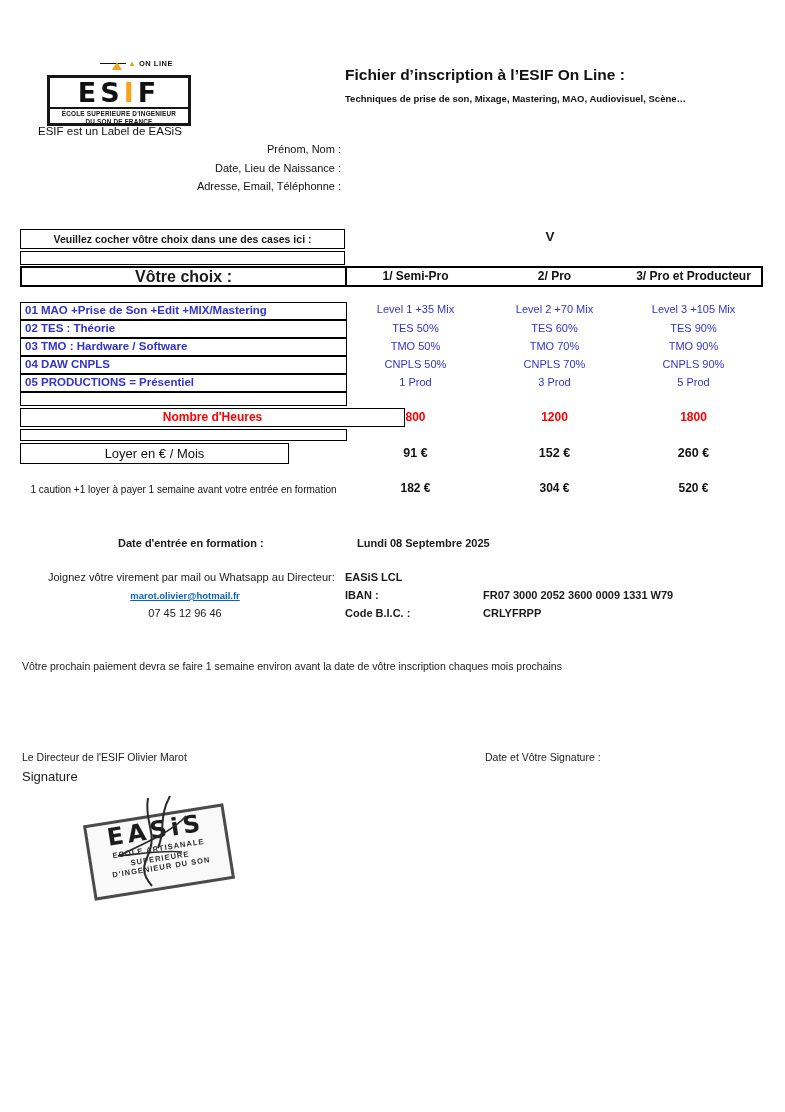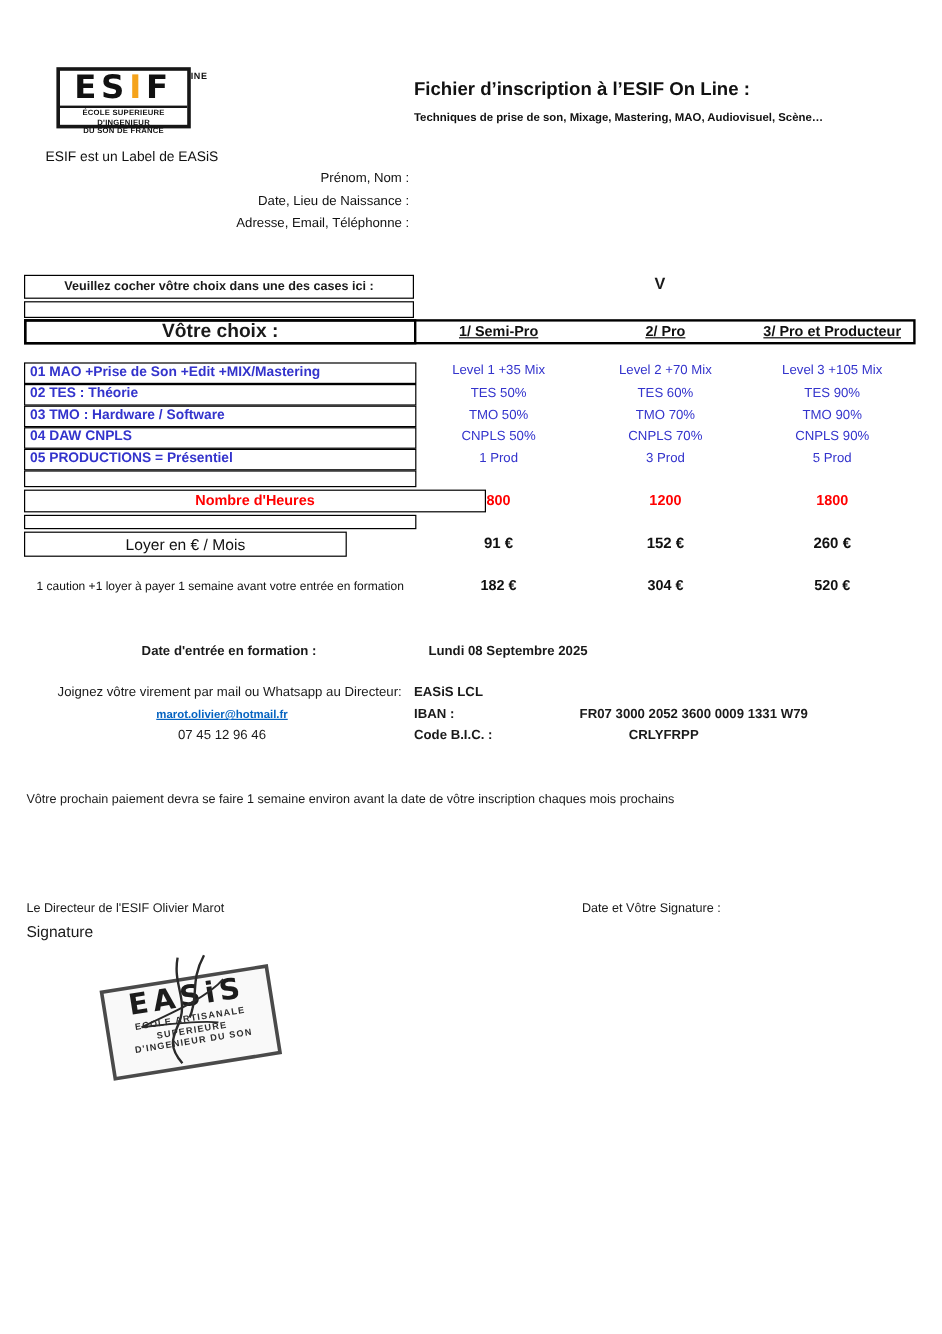--- a/index.html
+++ b/index.html
@@ -1,21 +1,21 @@
 <!DOCTYPE html>
 <html><head>
 <meta charset="utf-8">
 <style>
   html,body{margin:0;padding:0;background:#e8e8e8;}
   .page{position:relative;width:785px;height:1112px;background:#ffffff;
         font-family:"Liberation Sans",sans-serif;color:#1a1a1a;overflow:hidden;margin:0 auto;}
   .abs{position:absolute;box-sizing:border-box;}
 
   
-  .logo-box{left:47px;top:56px;width:112px;height:51px;border:3px solid #161616;text-align:center;background:#fff;}
+  .logo-box{left:47px;top:75px;width:144px;height:51px;border:3px solid #161616;text-align:center;background:#fff;}
   .esif-letters{font-family:"DejaVu Sans",sans-serif;font-weight:800;font-size:27px;line-height:29px;letter-spacing:4px;color:#111;}
   .esif-letters .ltr-orange{color:#F5A31B;}
   .logo-flame{left:112px;top:62px;width:0;height:0;border-left:5px solid transparent;border-right:5px solid transparent;border-bottom:8px solid #F5A31B;}
   .school-band{border-top:2px solid #161616;font-size:6.4px;font-weight:700;line-height:7.5px;padding-top:1px;letter-spacing:.2px;color:#111;}
   .online-tag{left:128px;top:59px;font-size:7.5px;font-weight:700;color:#111;letter-spacing:.5px;}
   .online-tag .tri{color:#F5A31B;font-size:8px;}
   .online-dash{left:100px;top:63px;width:26px;border-top:1.6px solid #111;}
   .logo-caption{left:38px;top:125px;font-size:11.5px;color:#111;}
 
   
@@ -27,21 +27,21 @@
   .instr-box{left:20px;top:229px;width:325px;height:20px;border:1.6px solid #000;
              font-size:10.5px;font-weight:700;text-align:center;line-height:18px;}
   .empty-strip-a{left:20px;top:251px;width:325px;height:14px;border:1px solid #000;}
   .check-v{left:495px;top:229px;width:110px;text-align:center;font-size:13.5px;font-weight:700;}
 
   .choice-header-row{left:20px;top:266px;width:743px;height:21px;border:2px solid #000;}
   .choice-header-left{left:20px;top:266px;width:327px;height:21px;border:2px solid #000;
                       font-size:16px;font-weight:700;text-align:center;line-height:17px;}
   .cols{display:flex;left:346px;width:417px;}
   .cols>div{flex:1;text-align:center;}
-  .header-cols{top:266px;height:27px;font-size:12px;font-weight:700;line-height:20px;color:#111;text-decoration:underline;}
+  .header-cols{top:266px;height:27px;font-size:12px;font-weight:700;line-height:20px;color:#111;}
 
   .course-label{left:20px;width:327px;height:18px;border:1.6px solid #000;
                 font-size:11.5px;font-weight:700;color:#3333CC;padding-left:4px;line-height:15px;}
   .course-vals{height:18px;font-size:11px;color:#3333CC;line-height:17px;}
 
   .empty-strip-b{left:20px;top:392px;width:327px;height:14px;border:1px solid #000;}
   .hours-box{left:20px;top:408px;width:385px;height:19px;border:1.6px solid #000;
              font-size:12px;font-weight:700;color:#FF0000;text-align:center;line-height:17px;}
   .hours-vals{top:408px;height:19px;font-size:12px;font-weight:700;color:#FF0000;line-height:18px;}
   .empty-strip-c{left:20px;top:429px;width:327px;height:12px;border:1px solid #000;}
@@ -55,21 +55,21 @@
   .entry-label{left:118px;top:537px;font-size:11px;font-weight:700;}
   .entry-value{left:357px;top:537px;font-size:11px;font-weight:700;}
   .transfer-line{left:48px;top:571px;font-size:11px;}
   .bank-name{left:345px;top:571px;font-size:11px;font-weight:700;}
   .email-link{left:110px;top:590px;width:150px;text-align:center;font-size:9.5px;font-weight:700;
               color:#0563C1;text-decoration:underline;}
   .iban-label{left:345px;top:589px;font-size:11px;font-weight:700;}
   .iban-value{left:483px;top:589px;font-size:11px;font-weight:700;}
   .phone{left:110px;top:607px;width:150px;text-align:center;font-size:11px;}
   .bic-label{left:345px;top:607px;font-size:11px;font-weight:700;}
-  .bic-value{left:483px;top:607px;font-size:11px;font-weight:700;margin-left:41px;}
+  .bic-value{left:483px;top:607px;font-size:11px;font-weight:700;}
   .note-line{left:22px;top:660px;font-size:10.5px;}
 
   
   .director-line{left:22px;top:751px;font-size:10.5px;}
   .date-sig-label{left:485px;top:751px;font-size:10.5px;}
   .signature-label{left:22px;top:769px;font-size:13px;}
 
   .stamp{left:88px;top:814px;width:142px;height:76px;border:3px solid #4a4a4a;
          transform:rotate(-9deg);background:rgba(244,244,244,.55);text-align:center;color:#222;}
   .stamp-brand{font-family:"DejaVu Sans",sans-serif;font-size:24px;font-weight:800;letter-spacing:4px;line-height:27px;color:#1c1c1c;}

